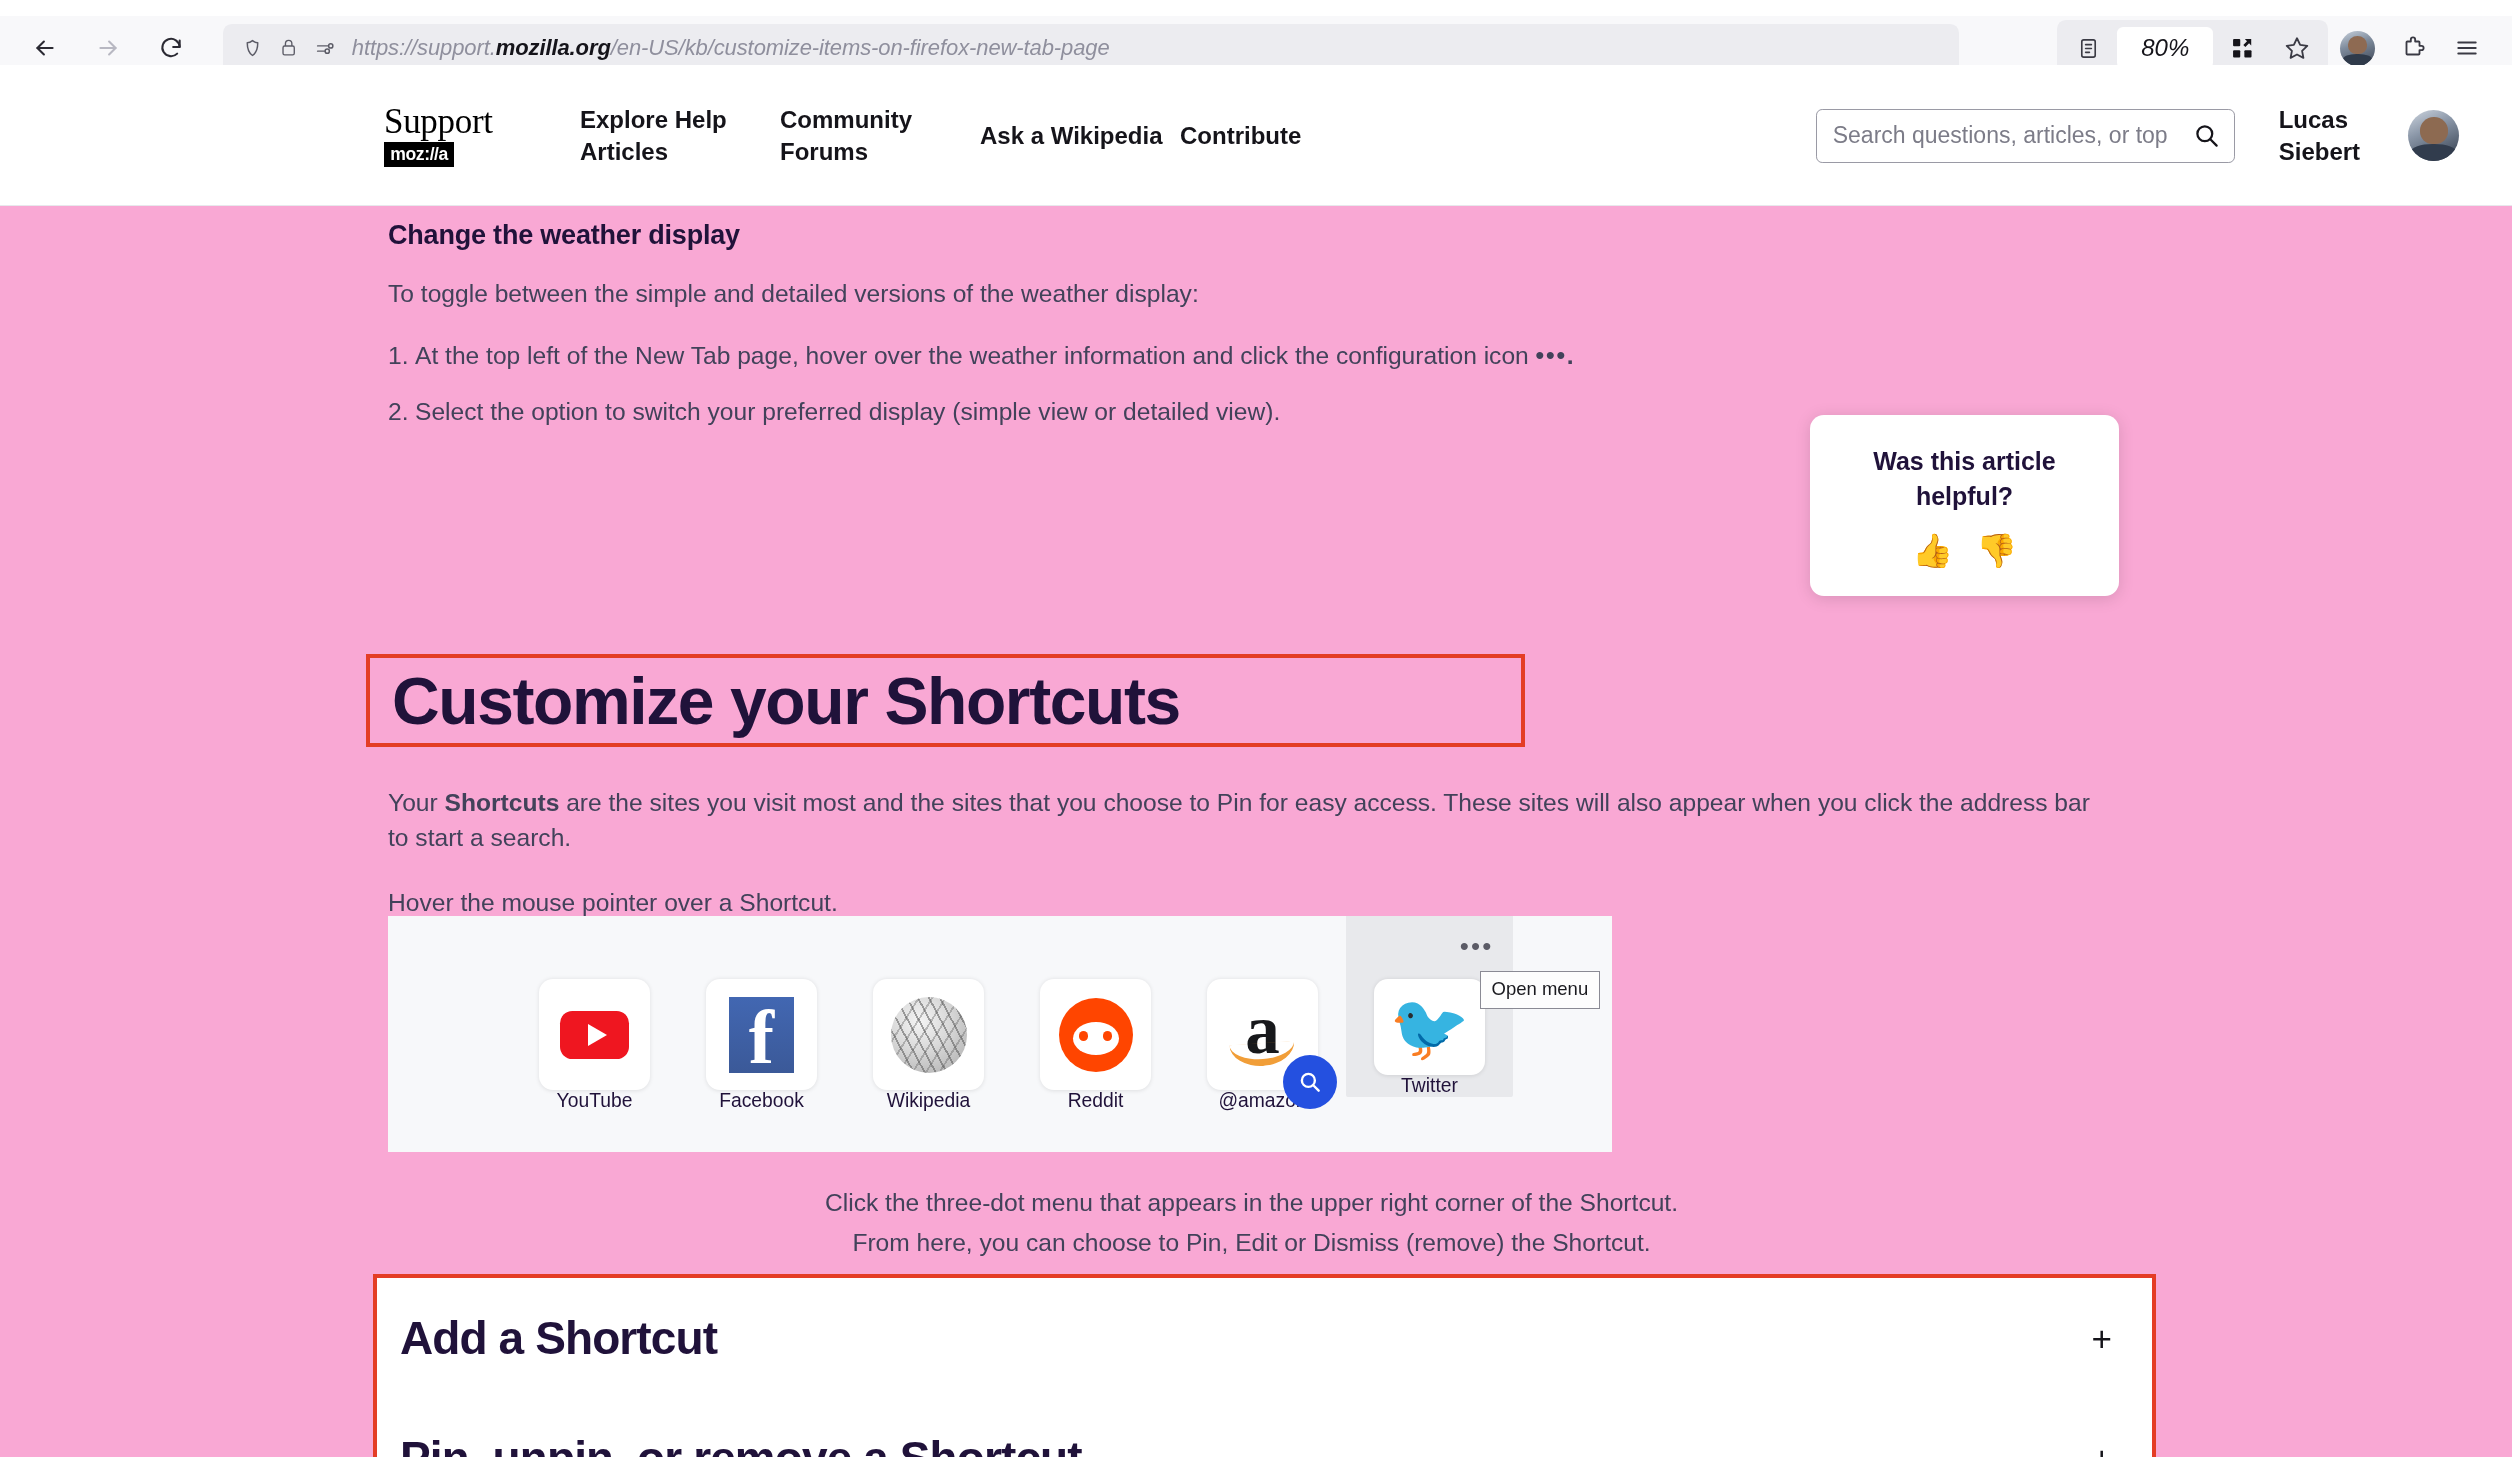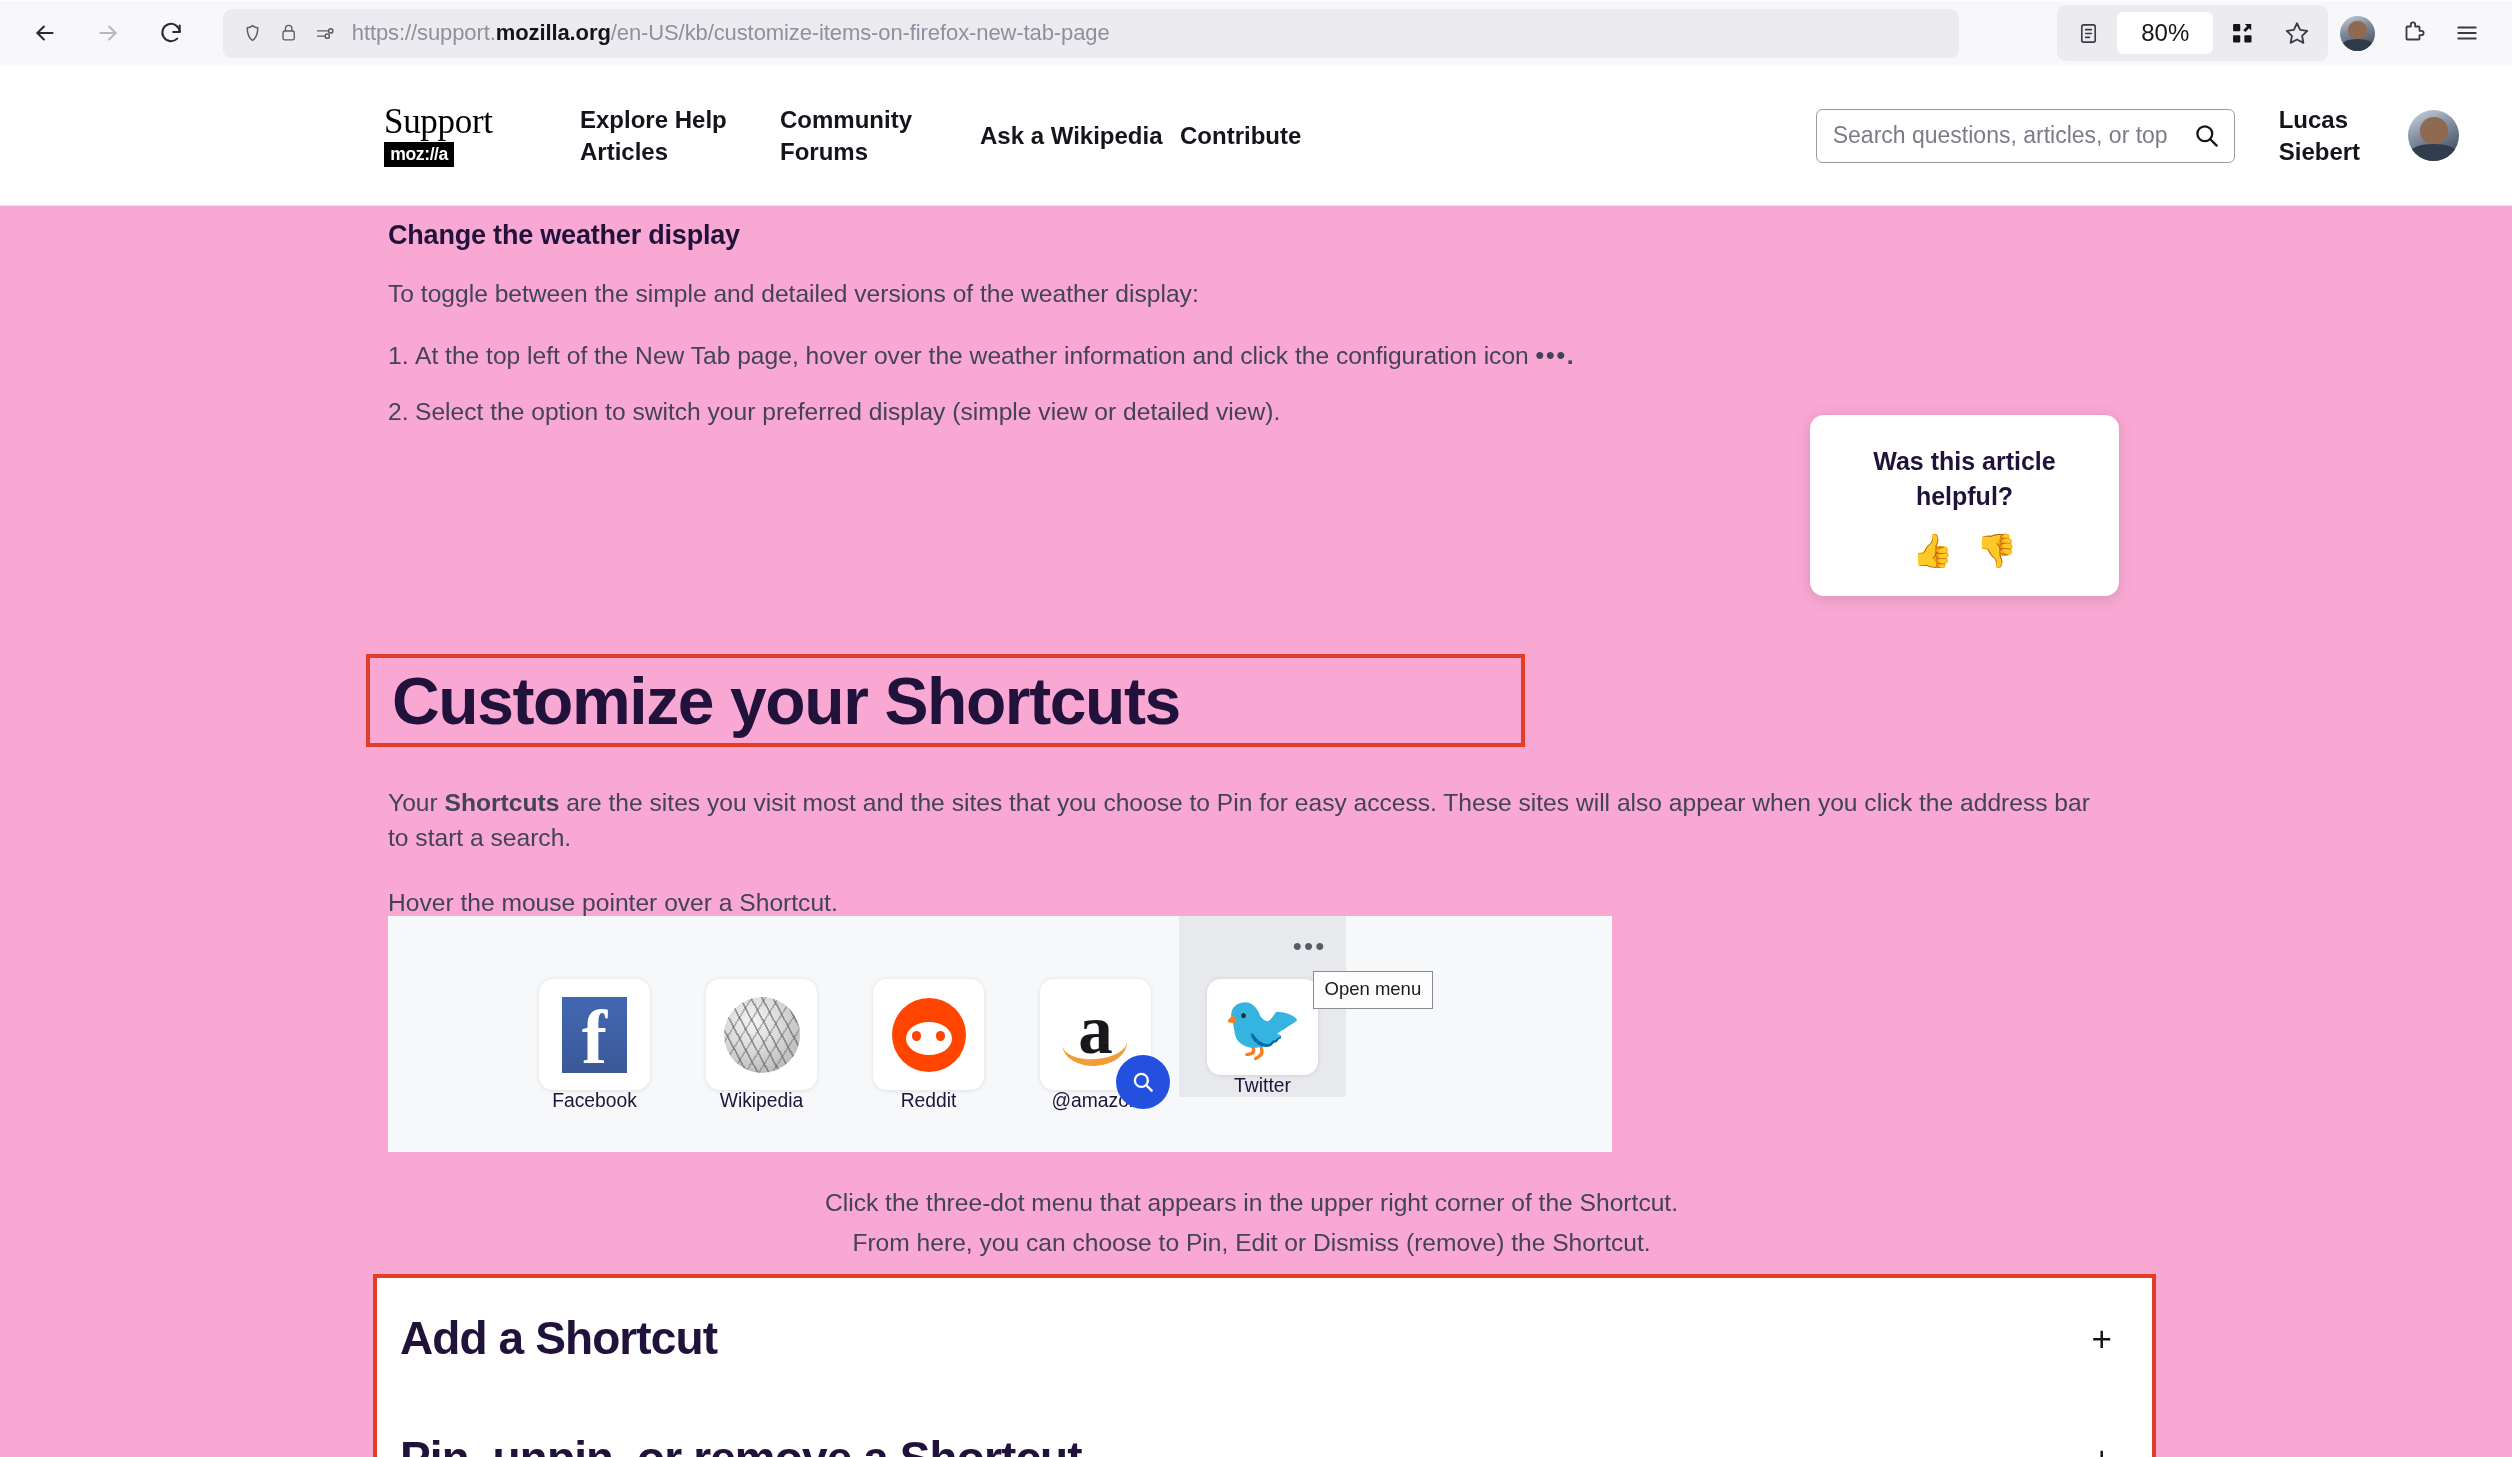--- a/index.html
+++ b/index.html
@@ -7,28 +7,29 @@
     width: 2512px;
     height: 1457px;
     overflow: hidden;
     background: #ffffff;
     font-family: "Liberation Sans", sans-serif;
   }
 
   
   .browser-chrome {
     position: absolute;
-    top: 1px; left: 0;
+    top: 16px; left: 0;
     width: 2512px;
     height: 65px;
     background: #f8f8fa;
     border-bottom: 1.8px solid #cfcfd8;
     display: flex;
     align-items: center;
     padding: 0 19.3px;
+    font-style: italic;
   }
   .nav-btns { display: flex; align-items: center; gap: 12.3px; margin-right: 14px; }
   .chrome-btn {
     width: 51px; height: 51px;
     display: flex; align-items: center; justify-content: center;
     border-radius: 7px;
     color: #2b2a33;
   }
   .chrome-btn.dim { color: #b8b8c2; }
   .chrome-btn svg { display: block; }
@@ -602,20 +603,28 @@
   </div>
 
   <div class="content" style="top:580px;">
     <p class="body" style="margin-top:0;"><span>Your </span><b>Shortcuts</b><span> are the sites you visit most and the sites that you choose to Pin for easy access. These sites will also appear when you click the address bar to start a search.</span></p>
     <p class="body" style="margin-top:30px;">Hover the mouse pointer over a Shortcut.</p>
   </div>
 
   <div class="shortcuts-figure">
     <div class="tiles">
 
+      <div class="tile-wrap">
+        <div class="tile">
+          <span class="yt-logo">
+              <span class="tri"></span>
+            </span>
+        </div>
+        <div class="tile-label">YouTube</div>
+      </div>
 
       <div class="tile-wrap">
         <div class="tile">
           <span class="fb-logo">f</span>
         </div>
         <div class="tile-label">Facebook</div>
       </div>
 
       <div class="tile-wrap">
         <div class="tile">

